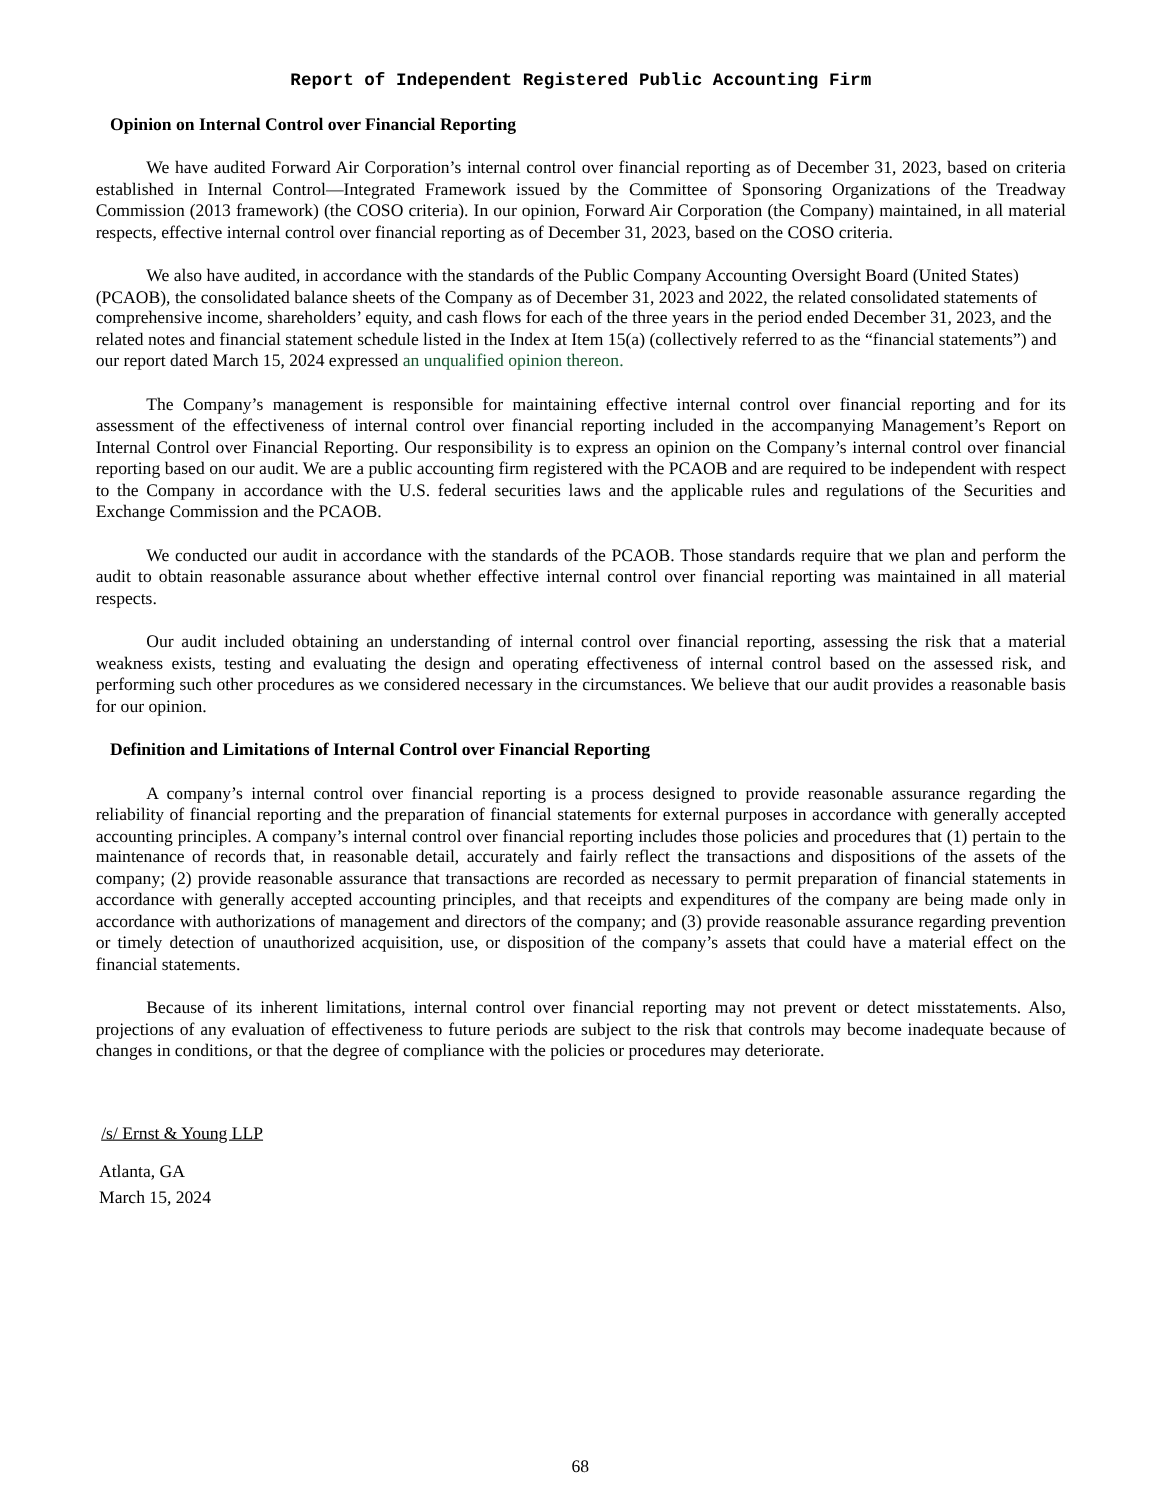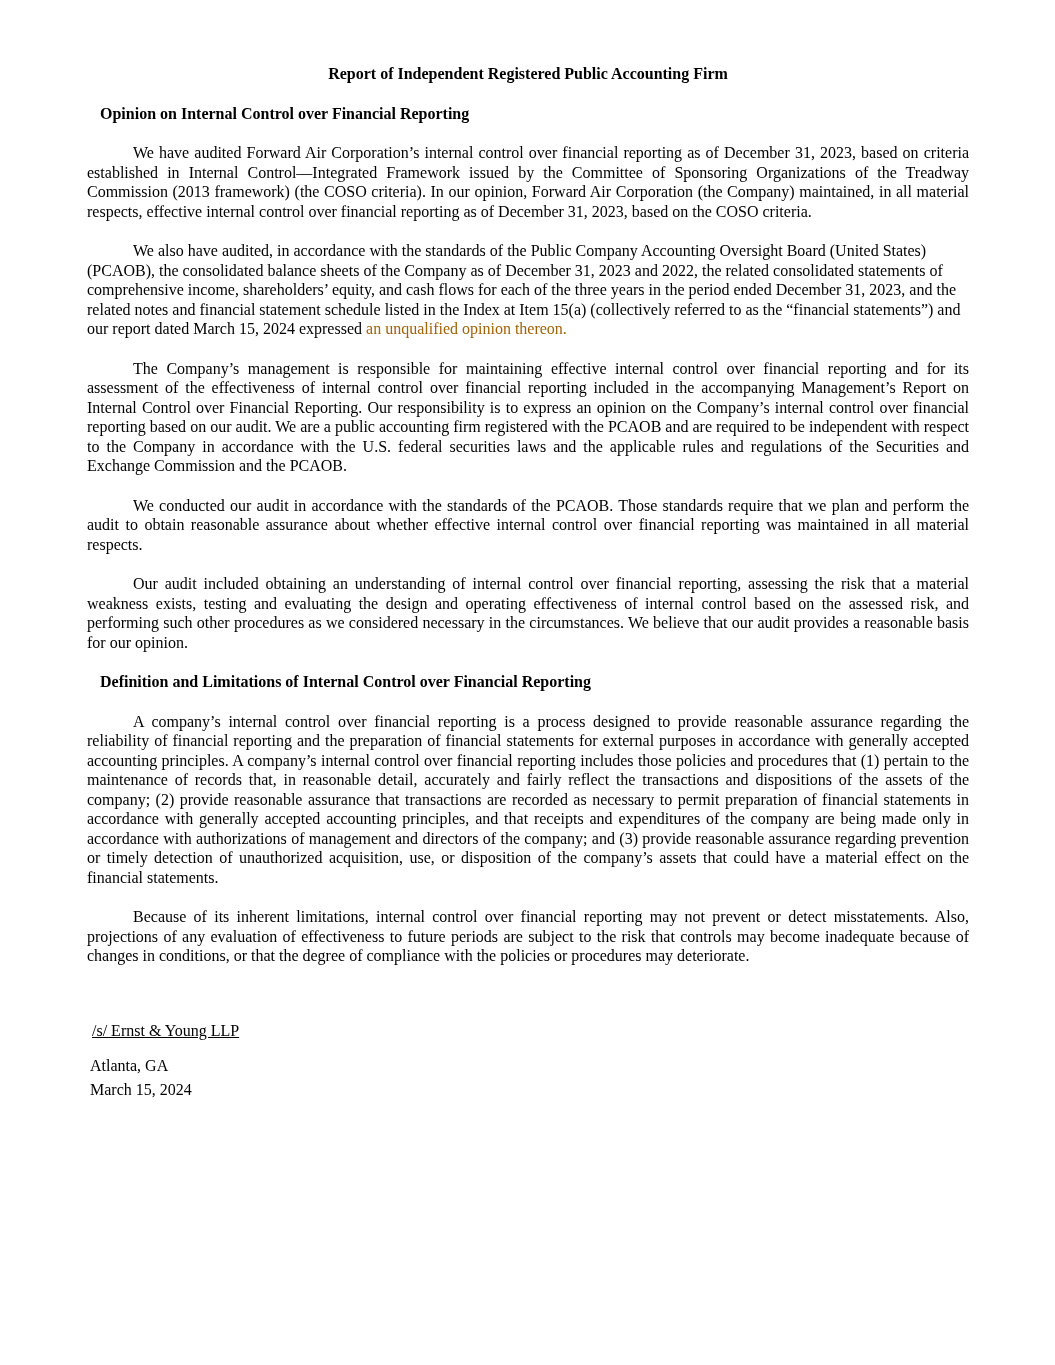--- a/index.html
+++ b/index.html
@@ -18,38 +18,39 @@
     font-size: 16px;
     line-height: 19.5px;
     color: #000000;
     overflow: hidden;
   }
   .doc-title {
     margin: 0;
     font-weight: bold;
     text-align: center;
     font-size: 16px;
+    font-family: Liberation Mono, monospace;
   }
   .salutation {
     margin: 20px 0 0 0;
   }
   .section-heading {
     margin: 20px 0 0 13px;
     font-weight: bold;
   }
   p.body-para {
     margin: 20px 0 0 0;
     text-align: justify;
     text-indent: 46px;
   }
   p.body-para.ragged {
     text-align: left;
   }
   .muted-text {
-    color: #a16207;
+    color: #14532d;
   }
   .signature-line {
     margin: 55px 0 0 0;
     padding-left: 5px;
     text-decoration: underline;
   }
   .city-line {
     margin: 16px 0 0 0;
     padding-left: 3px;
   }
@@ -91,14 +92,15 @@
   <p class="body-para">A company’s internal control over financial reporting is a process designed to provide reasonable assurance regarding the reliability of financial reporting and the preparation of financial statements for external purposes in accordance with generally accepted accounting principles. A company’s internal control over financial reporting includes those policies and procedures that (1) pertain to the maintenance of records that, in reasonable detail, accurately and fairly reflect the transactions and dispositions of the assets of the company; (2) provide reasonable assurance that transactions are recorded as necessary to permit preparation of financial statements in accordance with generally accepted accounting principles, and that receipts and expenditures of the company are being made only in accordance with authorizations of management and directors of the company; and (3) provide reasonable assurance regarding prevention or timely detection of unauthorized acquisition, use, or disposition of the company’s assets that could have a material effect on the financial statements.</p>
 
   <p class="body-para">Because of its inherent limitations, internal control over financial reporting may not prevent or detect misstatements. Also, projections of any evaluation of effectiveness to future periods are subject to the risk that controls may become inadequate because of changes in conditions, or that the degree of compliance with the policies or procedures may deteriorate.</p>
 
   <p class="signature-line">/s/ Ernst &amp; Young LLP</p>
 
   <p class="city-line">Atlanta, GA</p>
 
   <p class="date-line">March 15, 2024</p>
 
+  <div class="page-number">68</div>
 
 </div>
 
 </body></html>

